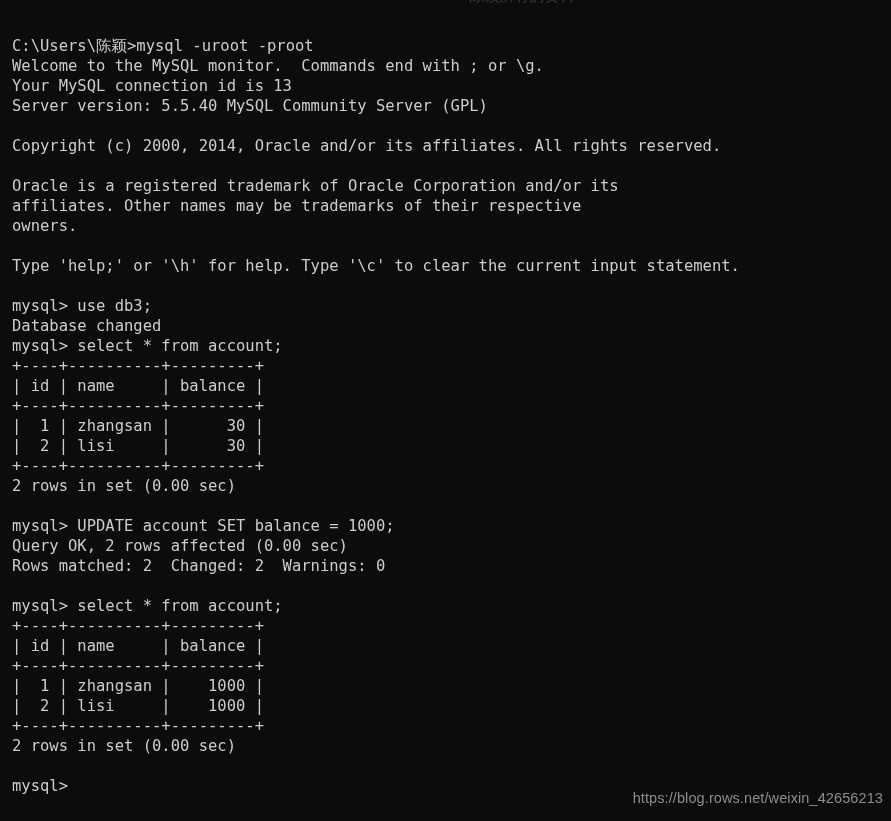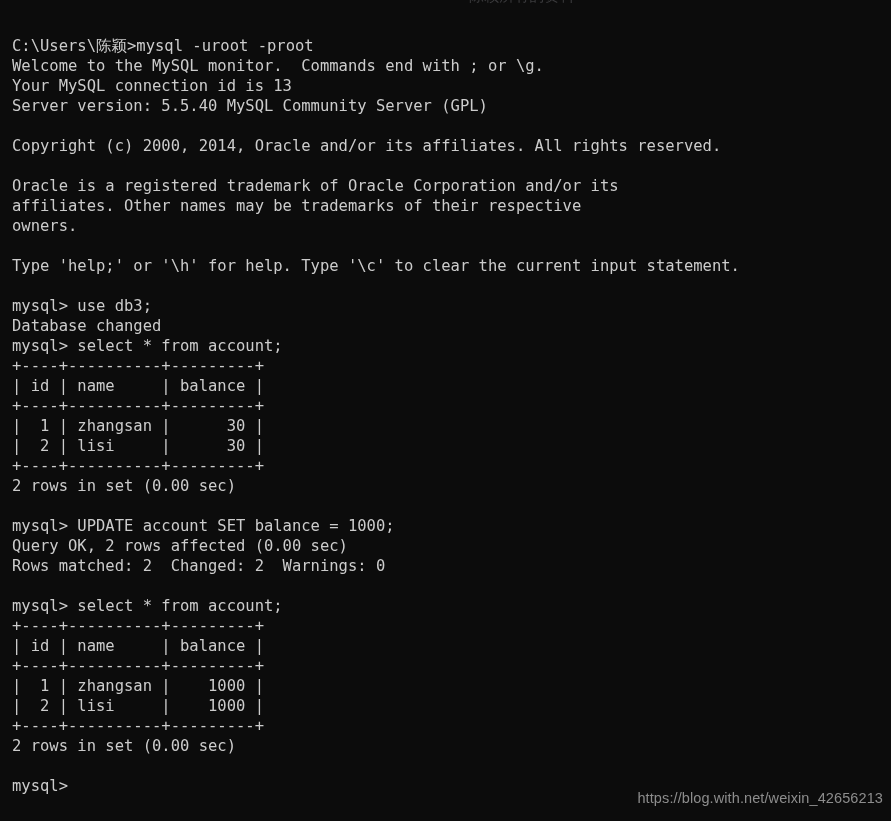--- a/index.html
+++ b/index.html
@@ -65,15 +65,15 @@
 </style>
 </head>
 <body>
 
 <div id="terminal-window">
 
   <div id="clipped-row">                              一                    陈颖所有的资料</div>
 
   <pre id="console-output"><span class="line">C:\Users\陈颖&gt;mysql -uroot -proot</span><span class="line">Welcome to the MySQL monitor.  Commands end with ; or \g.</span><span class="line">Your MySQL connection id is 13</span><span class="line">Server version: 5.5.40 MySQL Community Server (GPL)</span><span class="line"></span><span class="line">Copyright (c) 2000, 2014, Oracle and/or its affiliates. All rights reserved.</span><span class="line"></span><span class="line">Oracle is a registered trademark of Oracle Corporation and/or its</span><span class="line">affiliates. Other names may be trademarks of their respective</span><span class="line">owners.</span><span class="line"></span><span class="line">Type 'help;' or '\h' for help. Type '\c' to clear the current input statement.</span><span class="line"></span><span class="line">mysql&gt; use db3;</span><span class="line">Database changed</span><span class="line">mysql&gt; select * from account;</span><span class="line">+----+----------+---------+</span><span class="line">| id | name     | balance |</span><span class="line">+----+----------+---------+</span><span class="line">|  1 | zhangsan |      30 |</span><span class="line">|  2 | lisi     |      30 |</span><span class="line">+----+----------+---------+</span><span class="line">2 rows in set (0.00 sec)</span><span class="line"></span><span class="line">mysql&gt; UPDATE account SET balance = 1000;</span><span class="line">Query OK, 2 rows affected (0.00 sec)</span><span class="line">Rows matched: 2  Changed: 2  Warnings: 0</span><span class="line"></span><span class="line">mysql&gt; select * from account;</span><span class="line">+----+----------+---------+</span><span class="line">| id | name     | balance |</span><span class="line">+----+----------+---------+</span><span class="line">|  1 | zhangsan |    1000 |</span><span class="line">|  2 | lisi     |    1000 |</span><span class="line">+----+----------+---------+</span><span class="line">2 rows in set (0.00 sec)</span><span class="line"></span><span class="line">mysql&gt;</span></pre>
 
-  <div id="watermark">https://blog.with.net/weixin_42656213</div>
+  <div id="watermark">https://blog.rows.net/weixin_42656213</div>
 
 </div>
 
 </body></html>

